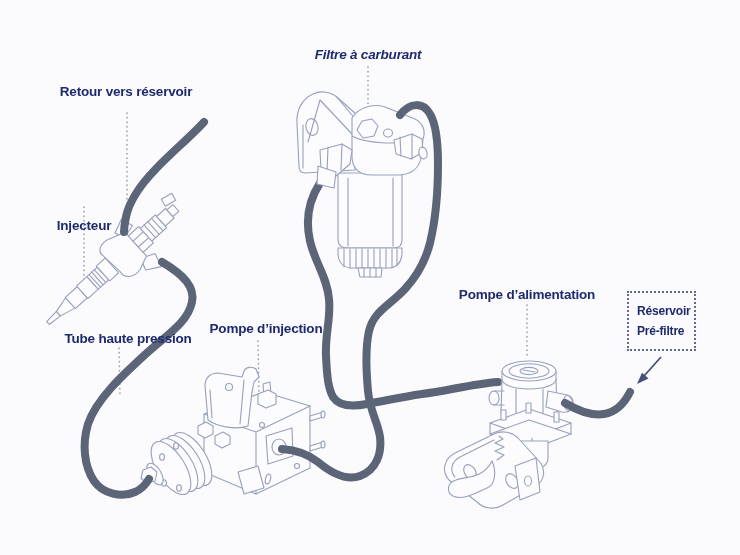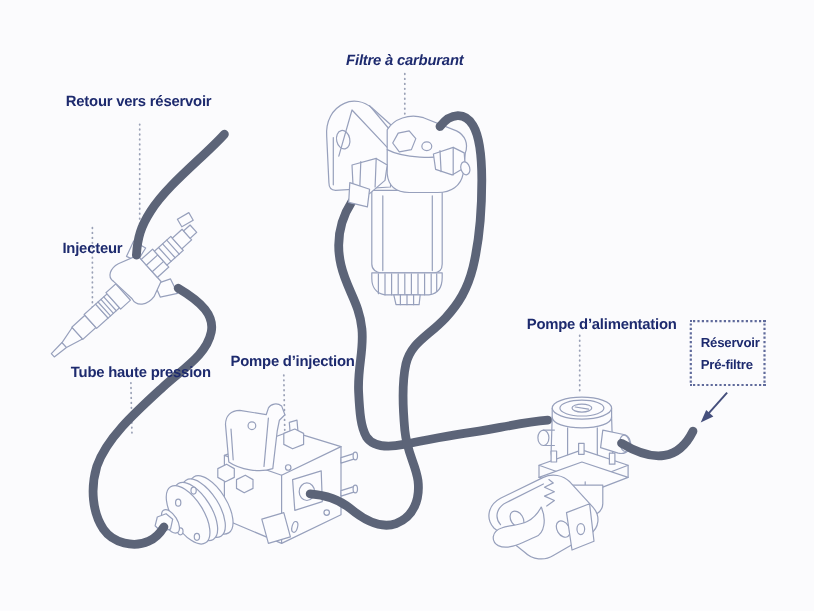--- a/index.html
+++ b/index.html
@@ -167,20 +167,20 @@
   <div class="diagram-label" style="left:368px; top:47px;font-style:italic;">Filtre à carburant</div>
 
   <div class="diagram-label" style="left:126px; top:84px;">Retour vers réservoir</div>
 
   <div class="diagram-label" style="left:84px; top:188px;margin-top:30px;">Injecteur</div>
 
   <div class="diagram-label" style="left:128px; top:331px;">Tube haute pression</div>
 
   <div class="diagram-label" style="left:266px; top:321px;">Pompe d’injection</div>
 
-  <div class="diagram-label" style="left:527px; top:287px;margin-left:20px;">Pompe d’alimentation</div>
+  <div class="diagram-label" style="left:527px; top:287px;">Pompe d’alimentation</div>
 
   <div class="callout">
     <div>Réservoir</div>
     <div>Pré-filtre</div>
   </div>
 
 </div>
 
 </body></html>

